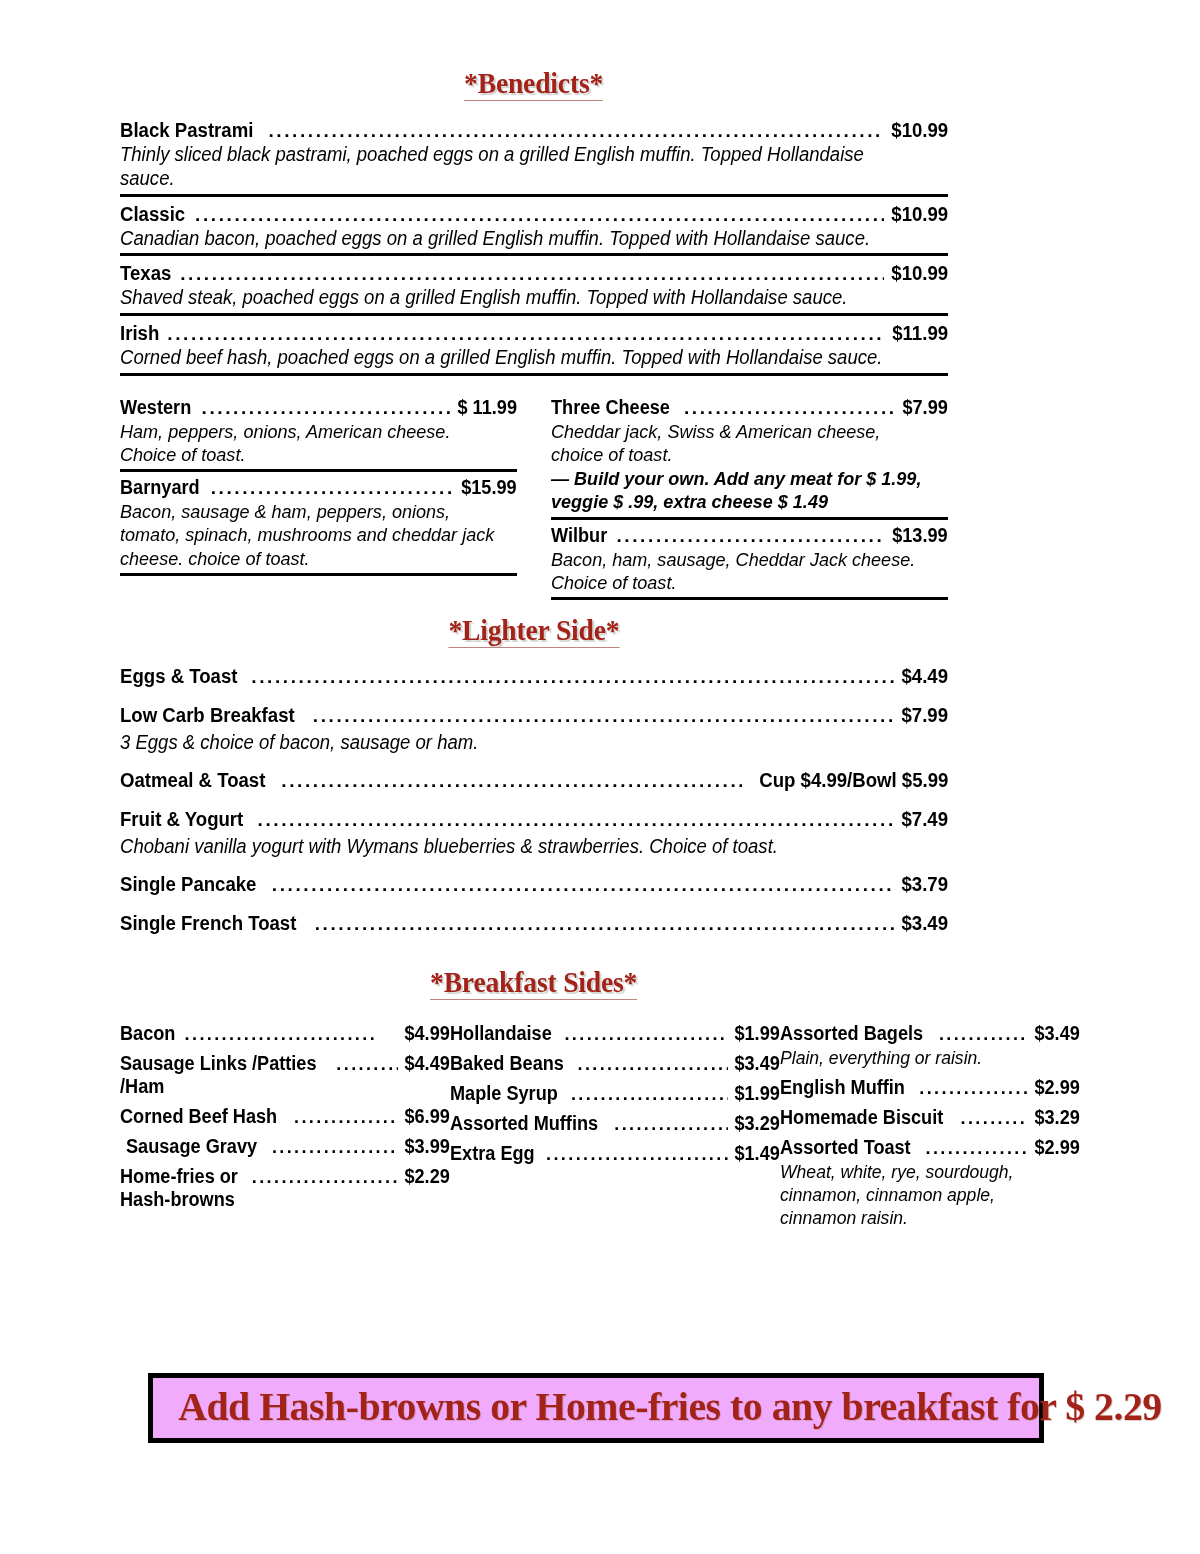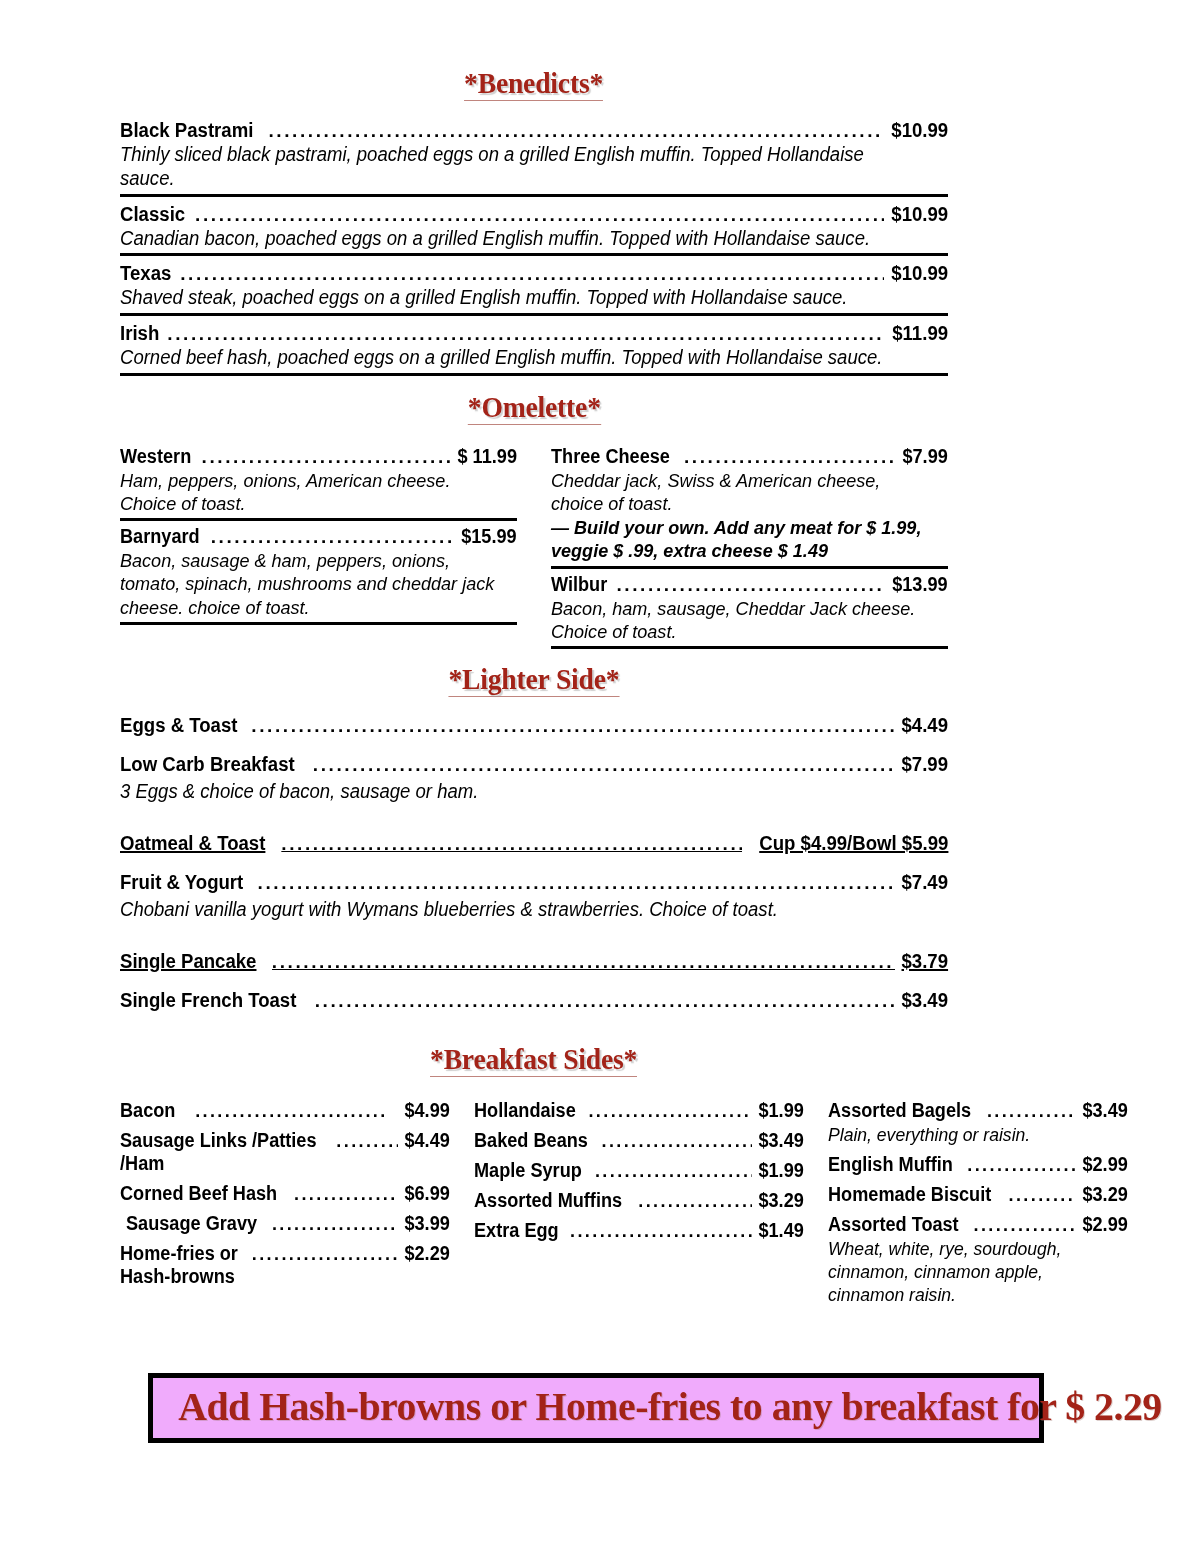--- a/index.html
+++ b/index.html
@@ -45,21 +45,20 @@
   .sec-benedicts  { margin: 0; padding-top: 68px; }
   .sec-omelette   { margin: 0; padding-top: 16px; }
   .sec-lighter    { margin: 0; padding-top: 15px; }
   .sec-sides      { margin: 16px; padding-top: 16px; }
 
   
   .row {
     display: flex;
     align-items: baseline;
     width: 100%;
-    text-align: center;
   }
   .row .nm {
     font-weight: bold;
     font-size: 19.5px;
     white-space: nowrap;
     font-stretch: condensed;
     transform: scaleX(0.93);
     transform-origin: left center;
   }
   .row .leader {
@@ -114,30 +113,29 @@
   .omelette .desc { font-size: 19px; }
   .desc.bold-note {
     font-weight: bold;
     font-style: italic;
   }
 
   
   .lighter { margin-top: 17px; }
   .lighter .item { margin-bottom: 0; }
   .lighter .item + .item { margin-top: 16px; }
-  .lighter .item.tight + .item { margin-top: 28px; text-decoration: underline; }
+  .lighter .item.tight + .item { margin-top: 14px; }
   .lighter .row .nm,
   .lighter .row .pr { font-size: 20px; }
   .lighter .desc { font-size: 19.5px; margin-top: 4px; }
 
   
   .sides {
     display: flex;
     margin-top: 22px;
-    gap: 24px;
   }
   .sides .col { }
   .sides .col-1 { width: 330px; }
   .sides .col-2 { width: 330px; }
   .sides .col-3 { width: 300px; }
   .sides .item + .item { margin-top: 7px; }
   .sides .row { align-items: baseline; }
   .sides .row .nm,
   .sides .row .pr { font-size: 19.5px; }
   .sides .row .leader { letter-spacing: 2.4px; font-size: 18px; }
@@ -225,23 +223,20 @@
         <span class="nm">Irish</span>
         <span class="leader">....................................................................................................................................</span>
         <span class="pr">$11.99</span>
       </div>
       <div class="desc">Corned beef hash, poached eggs on a grilled English muffin. Topped with Hollandaise sauce.</div>
       <div class="rule"></div>
     </div>
 
   </div>
 
-  <div class="section-heading sec-omelette">
-    <span class="hd-inner">*Omelette*</span>
-  </div>
 
   <div class="omelette">
 
     <div class="col col-left">
 
       <div class="item">
         <div class="row">
           <span class="nm">Western</span>
           <span class="leader">..........................................................</span>
           <span class="pr">$ 11.99</span>

